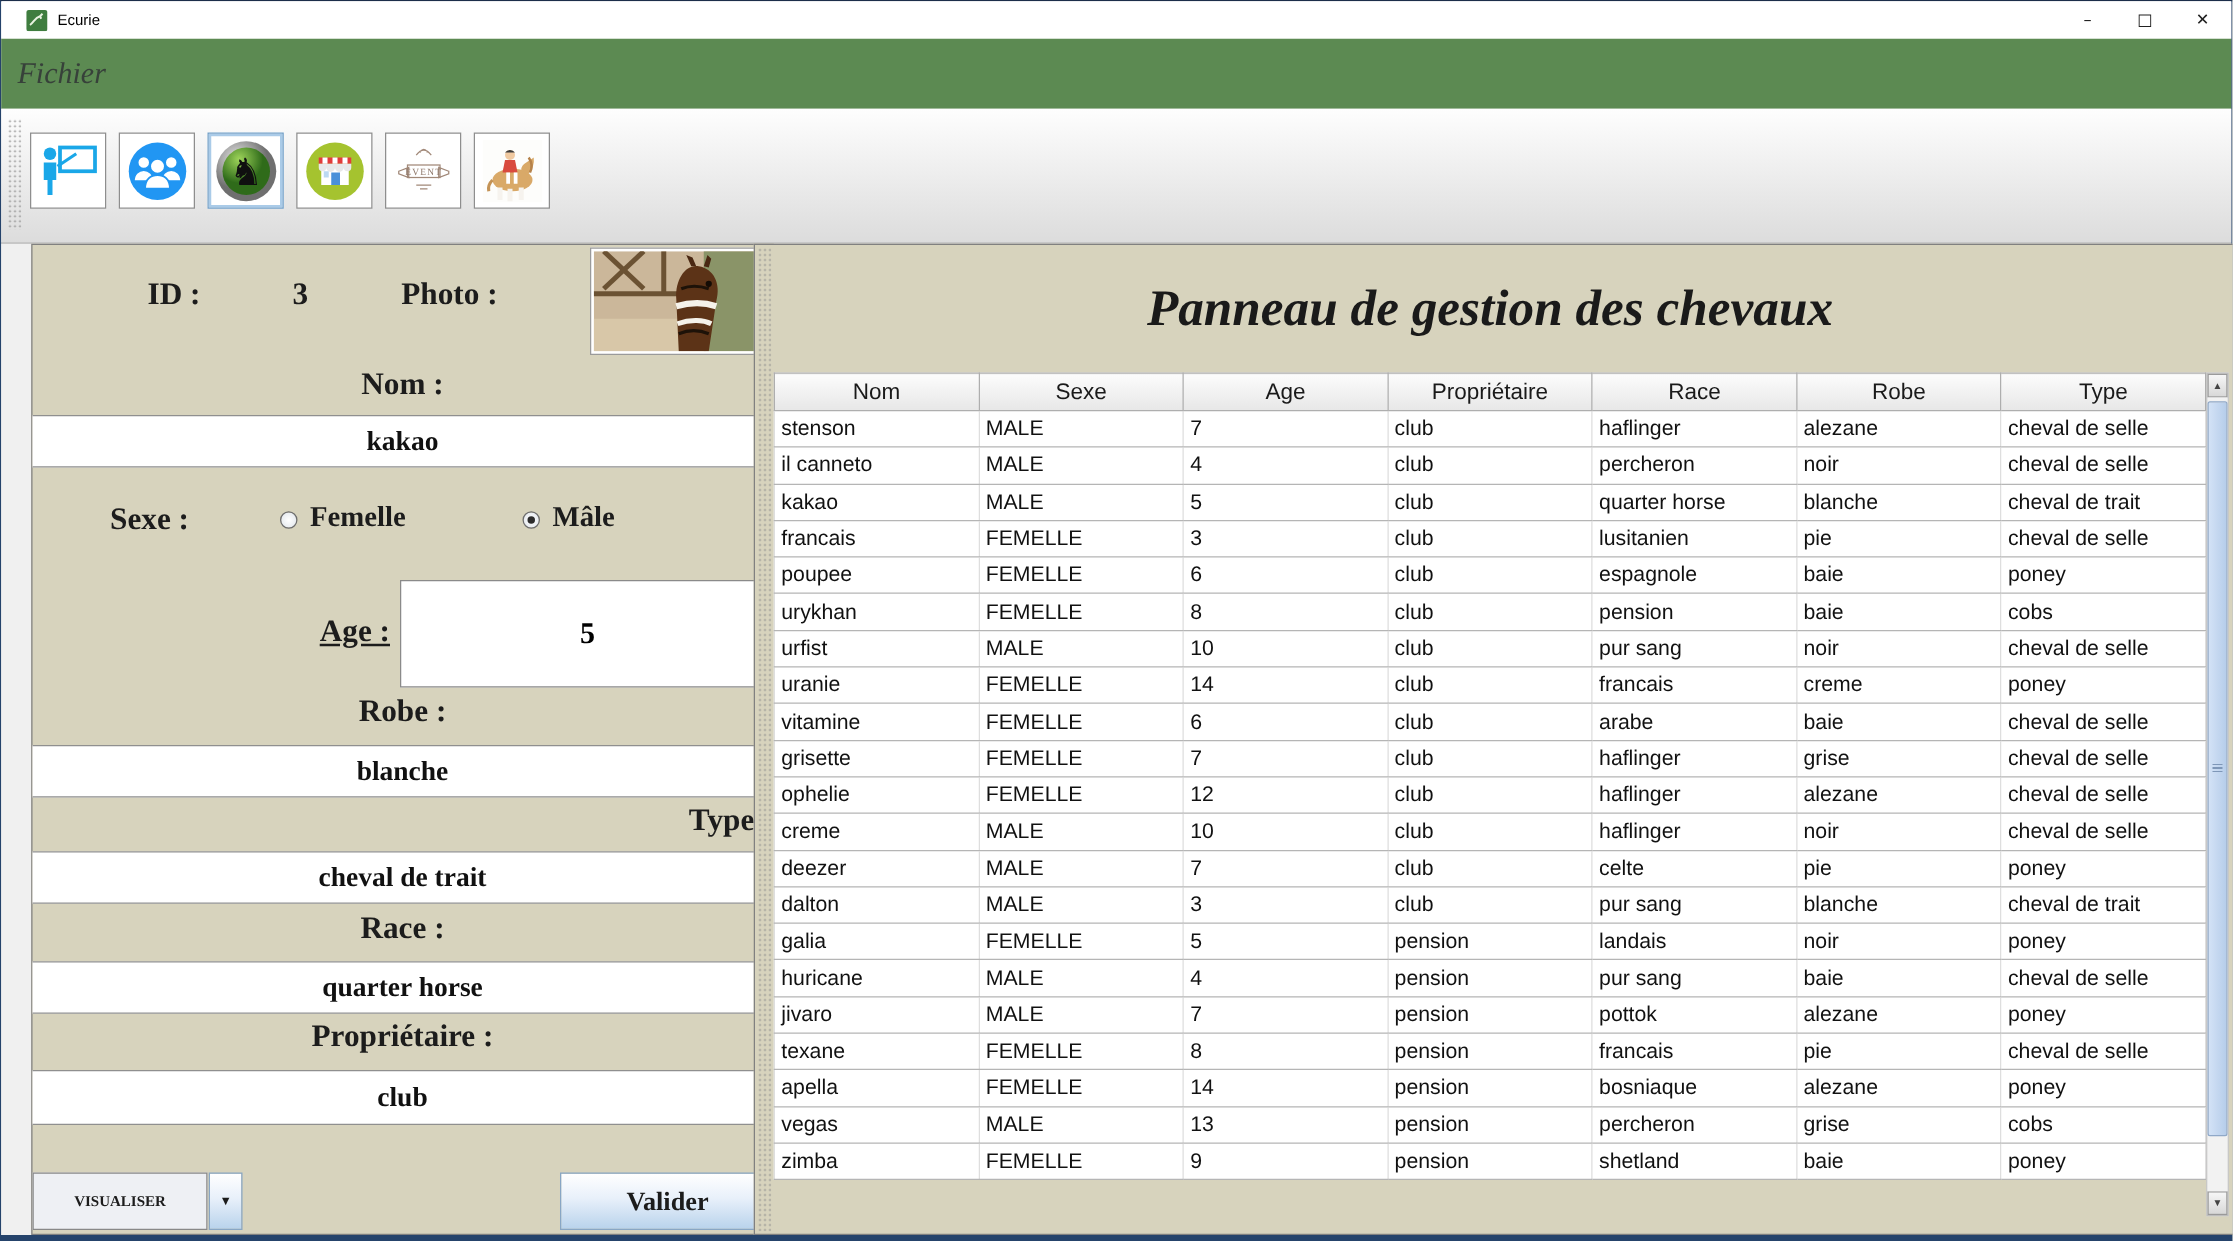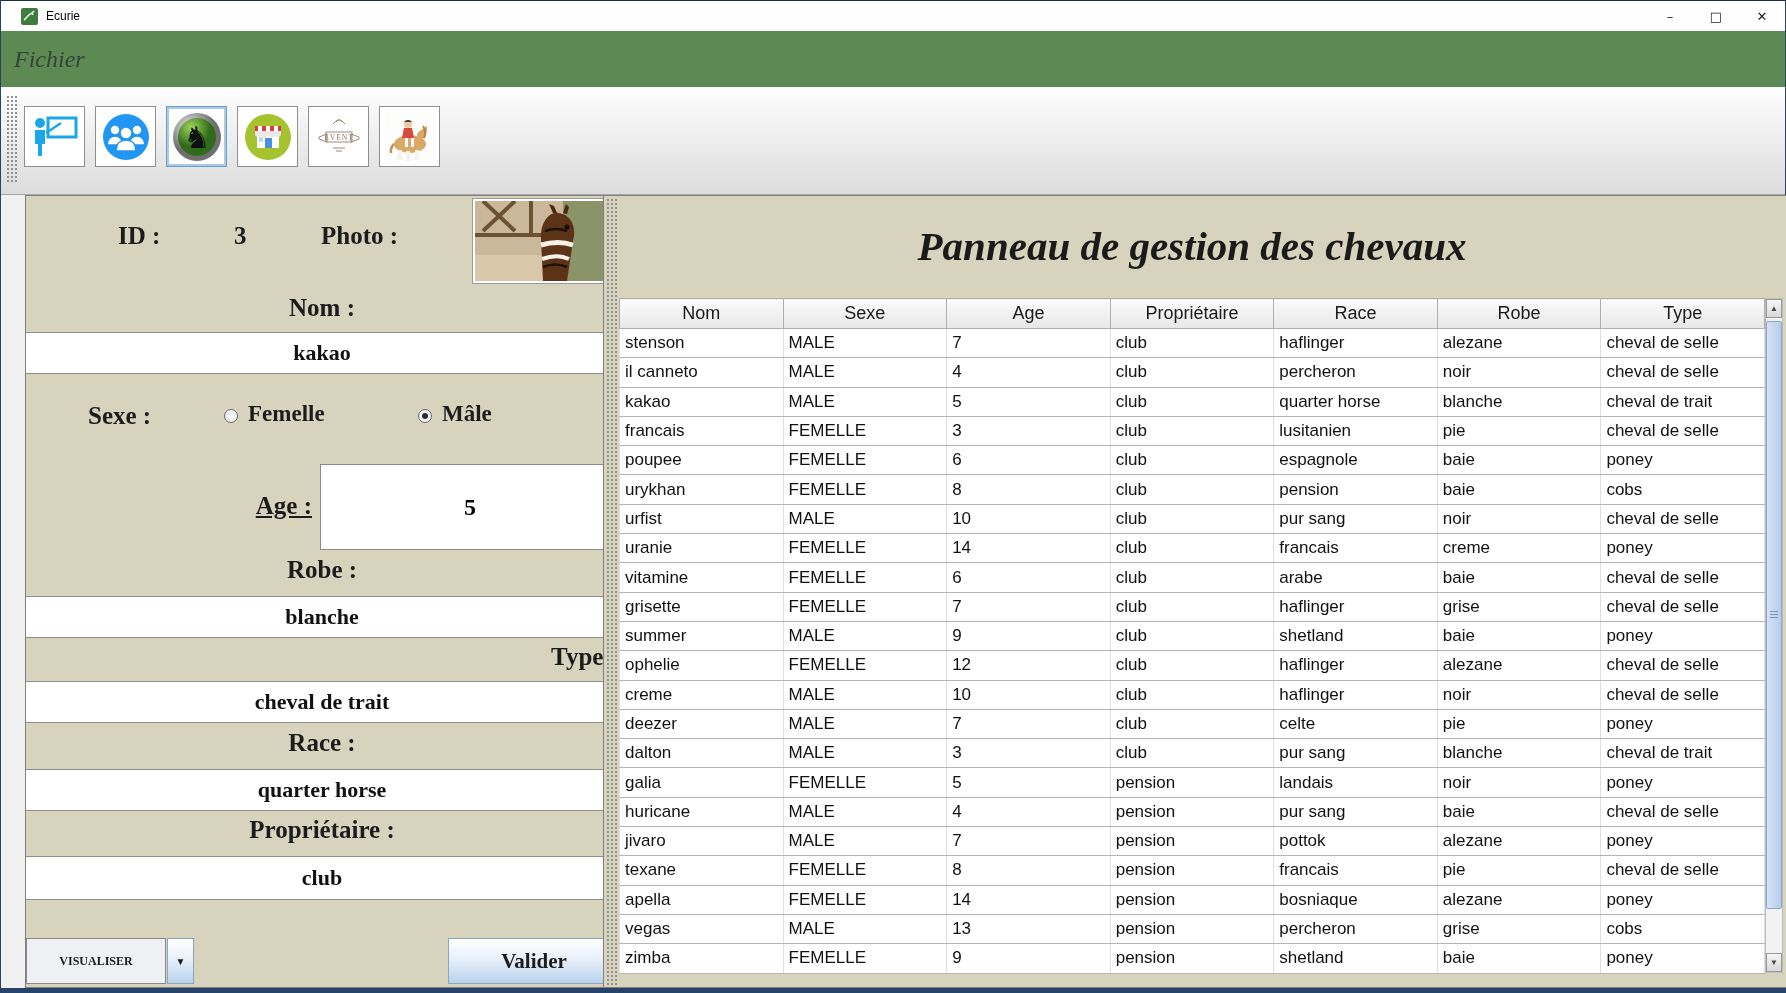--- a/index.html
+++ b/index.html
@@ -367,29 +367,20 @@
               <tr>
                 <td>grisette</td>
                 <td>FEMELLE</td>
                 <td>7</td>
                 <td>club</td>
                 <td>haflinger</td>
                 <td>grise</td>
                 <td>cheval de selle</td>
               </tr>
               <tr>
-                <td>summer</td>
-                <td>MALE</td>
-                <td>9</td>
-                <td>club</td>
-                <td>shetland</td>
-                <td>baie</td>
-                <td>poney</td>
-              </tr>
-              <tr>
                 <td>ophelie</td>
                 <td>FEMELLE</td>
                 <td>12</td>
                 <td>club</td>
                 <td>haflinger</td>
                 <td>alezane</td>
                 <td>cheval de selle</td>
               </tr>
               <tr>
                 <td>creme</td>

